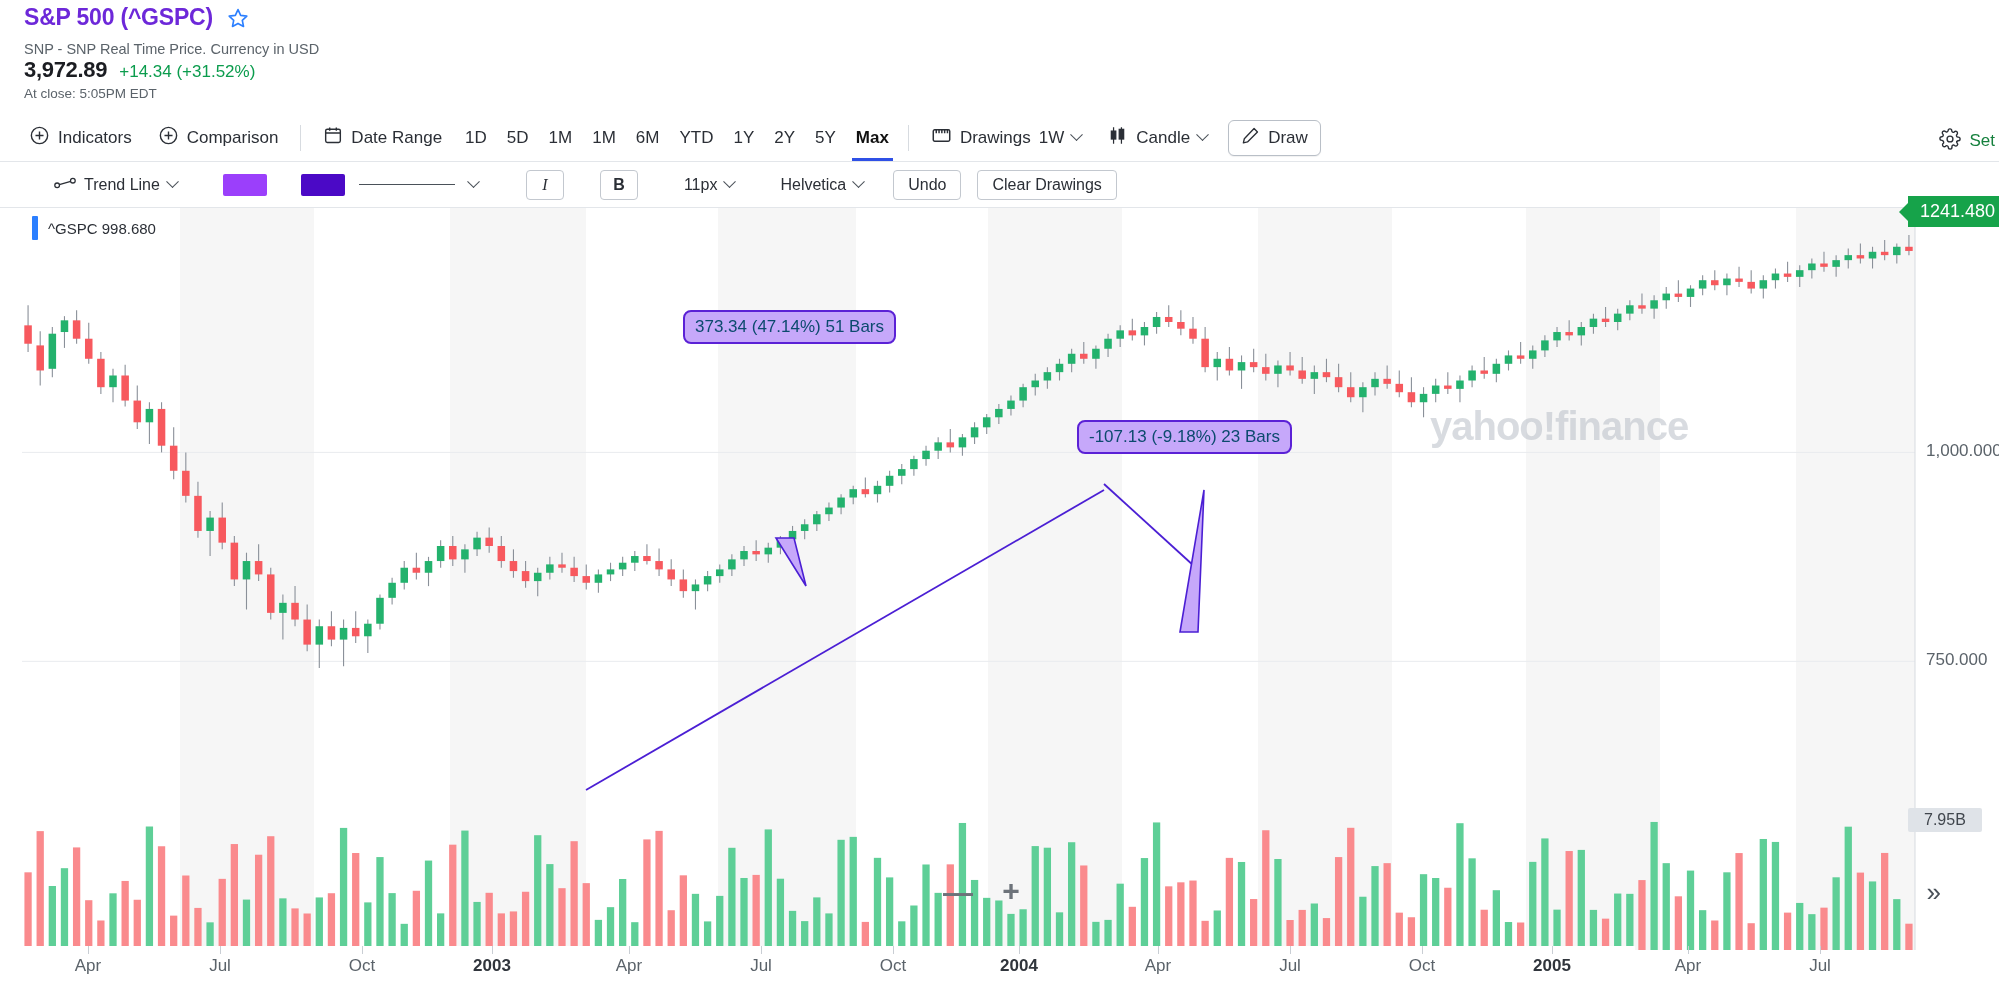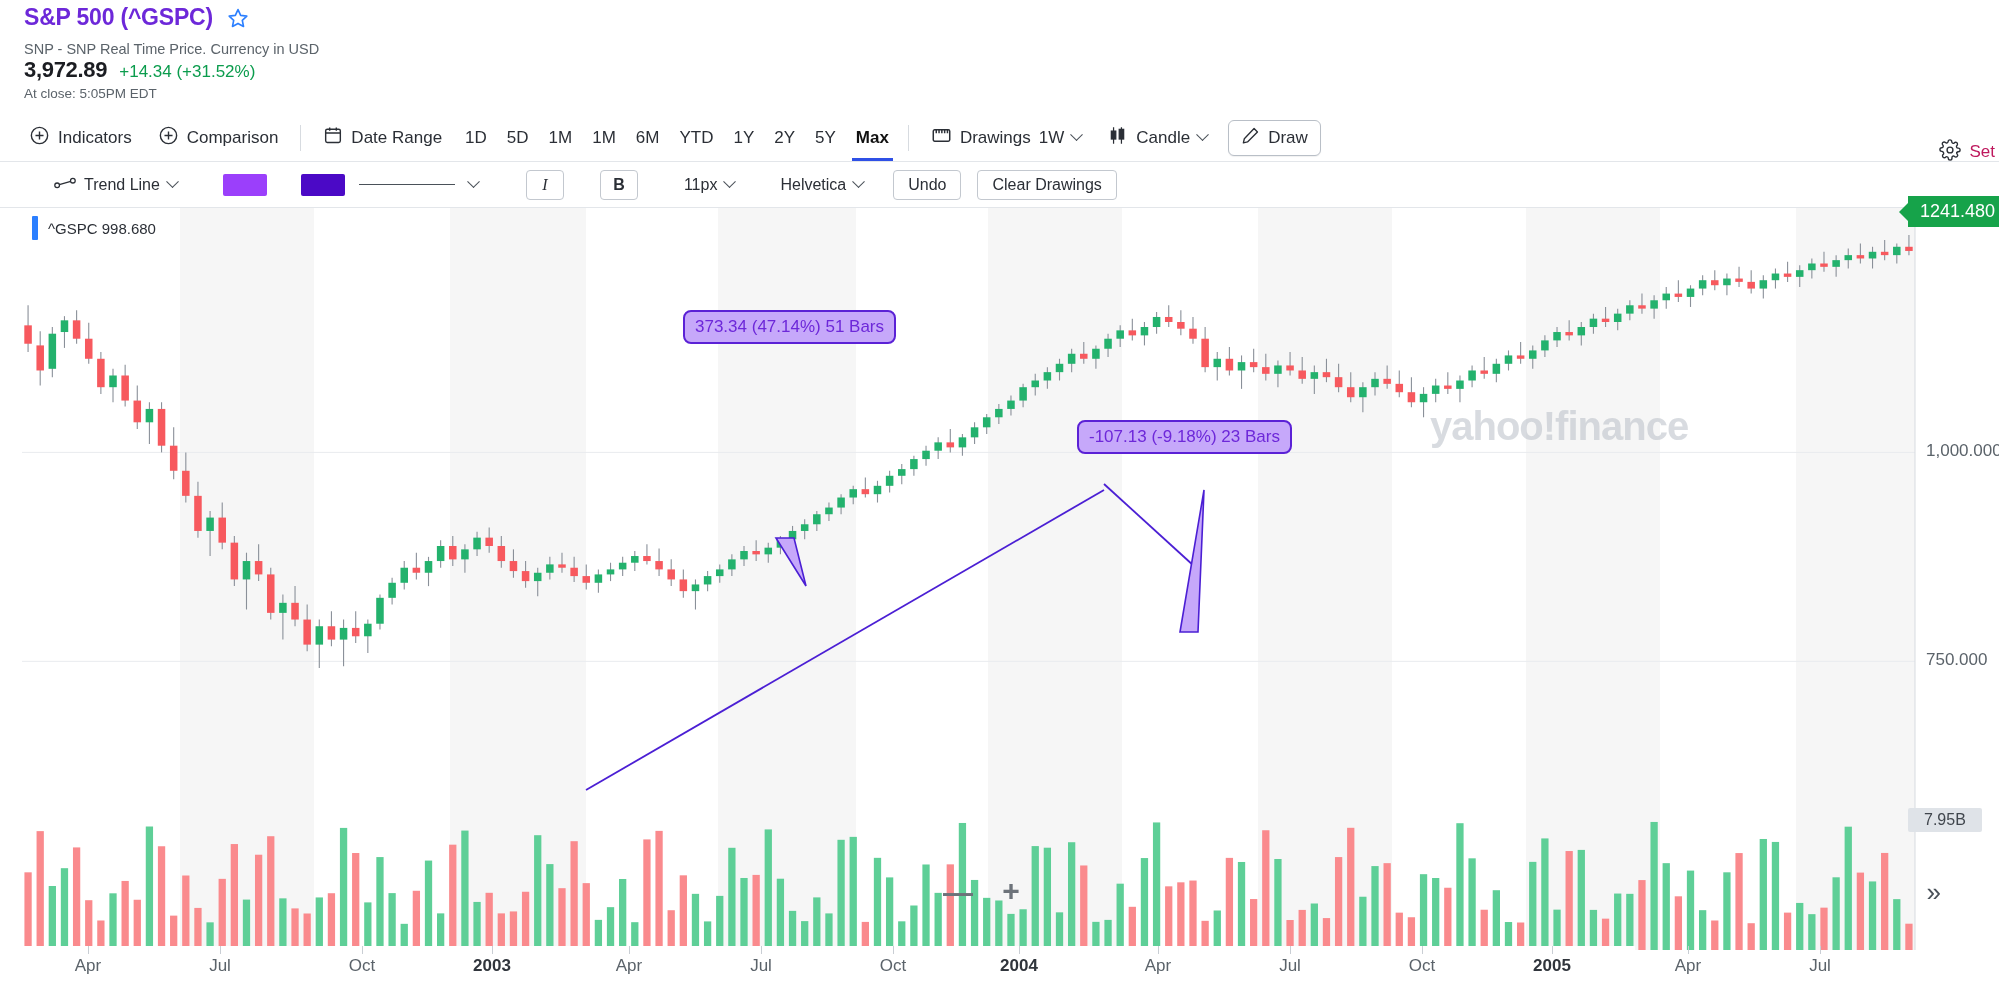--- a/index.html
+++ b/index.html
@@ -40,21 +40,21 @@
   .range-btn.active::after {
     content:""; position:absolute; left:6px; right:6px; bottom:0; height:3px; background:#2f50e6;
   }
   .caret { display:inline-block; width:9px; height:9px; border-right:1.6px solid #4a5159; border-bottom:1.6px solid #4a5159; transform: rotate(45deg) translate(-2px,-2px); }
   .draw-btn {
     display:flex; align-items:center; gap:8px;
     border:1px solid #b9bfc7; border-radius:6px; padding:5px 12px;
     background:#fff; cursor:pointer; box-shadow: 0 1px 1px rgba(0,0,0,.06);
     font-size:17px; color:#2b2f36; margin-left:8px;
   }
-  .settings { position:absolute; right: 4px; top:15px; height:46px; display:flex; align-items:center; gap:8px; font-size:17px; color:#be185d; cursor:pointer; }
+  .settings { position:absolute; right: 4px; top:4px; height:46px; display:flex; align-items:center; gap:8px; font-size:17px; color:#15803d; cursor:pointer; }
 
   
   .drawbar {
     position:absolute; left:0; top:162px; width:1999px; height:46px;
     display:flex; align-items:center; padding-left:40px; gap:0;
     border-bottom:1px solid #e3e6ea; background:#fff;
     font-size:16px; color:#2b2f36;
   }
   .db-item { display:flex; align-items:center; gap:8px; padding: 0 14px; cursor:pointer; white-space:nowrap;}
   .swatch { width:44px; height:22px; border-radius:2px; cursor:pointer; }
@@ -108,21 +108,21 @@
   .fwd-btn { position:absolute; right:58px; top:877px; color:#4a5159; font-size:26px; cursor:pointer; z-index:12;}
 
   .watermark {
     position:absolute; left:1430px; top:196px; font-size:40px; font-weight:bold;
     color:#b9bfc7; opacity:.55; letter-spacing:-1px; z-index:1; pointer-events:none;
   }
 
   .annot {
     position:absolute; z-index:15;
     background:#c6a8fa; border:2px solid #5b21d6; border-radius:8px;
-    color:#6d28d9; font-size:17px; padding:5px 10px; white-space:nowrap;
+    color:#0c4a6e; font-size:17px; padding:5px 10px; white-space:nowrap;
     font-family:"Liberation Sans", sans-serif;
   }
 </style>
 </head>
 <body>
 
 <div class="page">
 
   <div class="quote-header">
     <div class="qh-row1">

